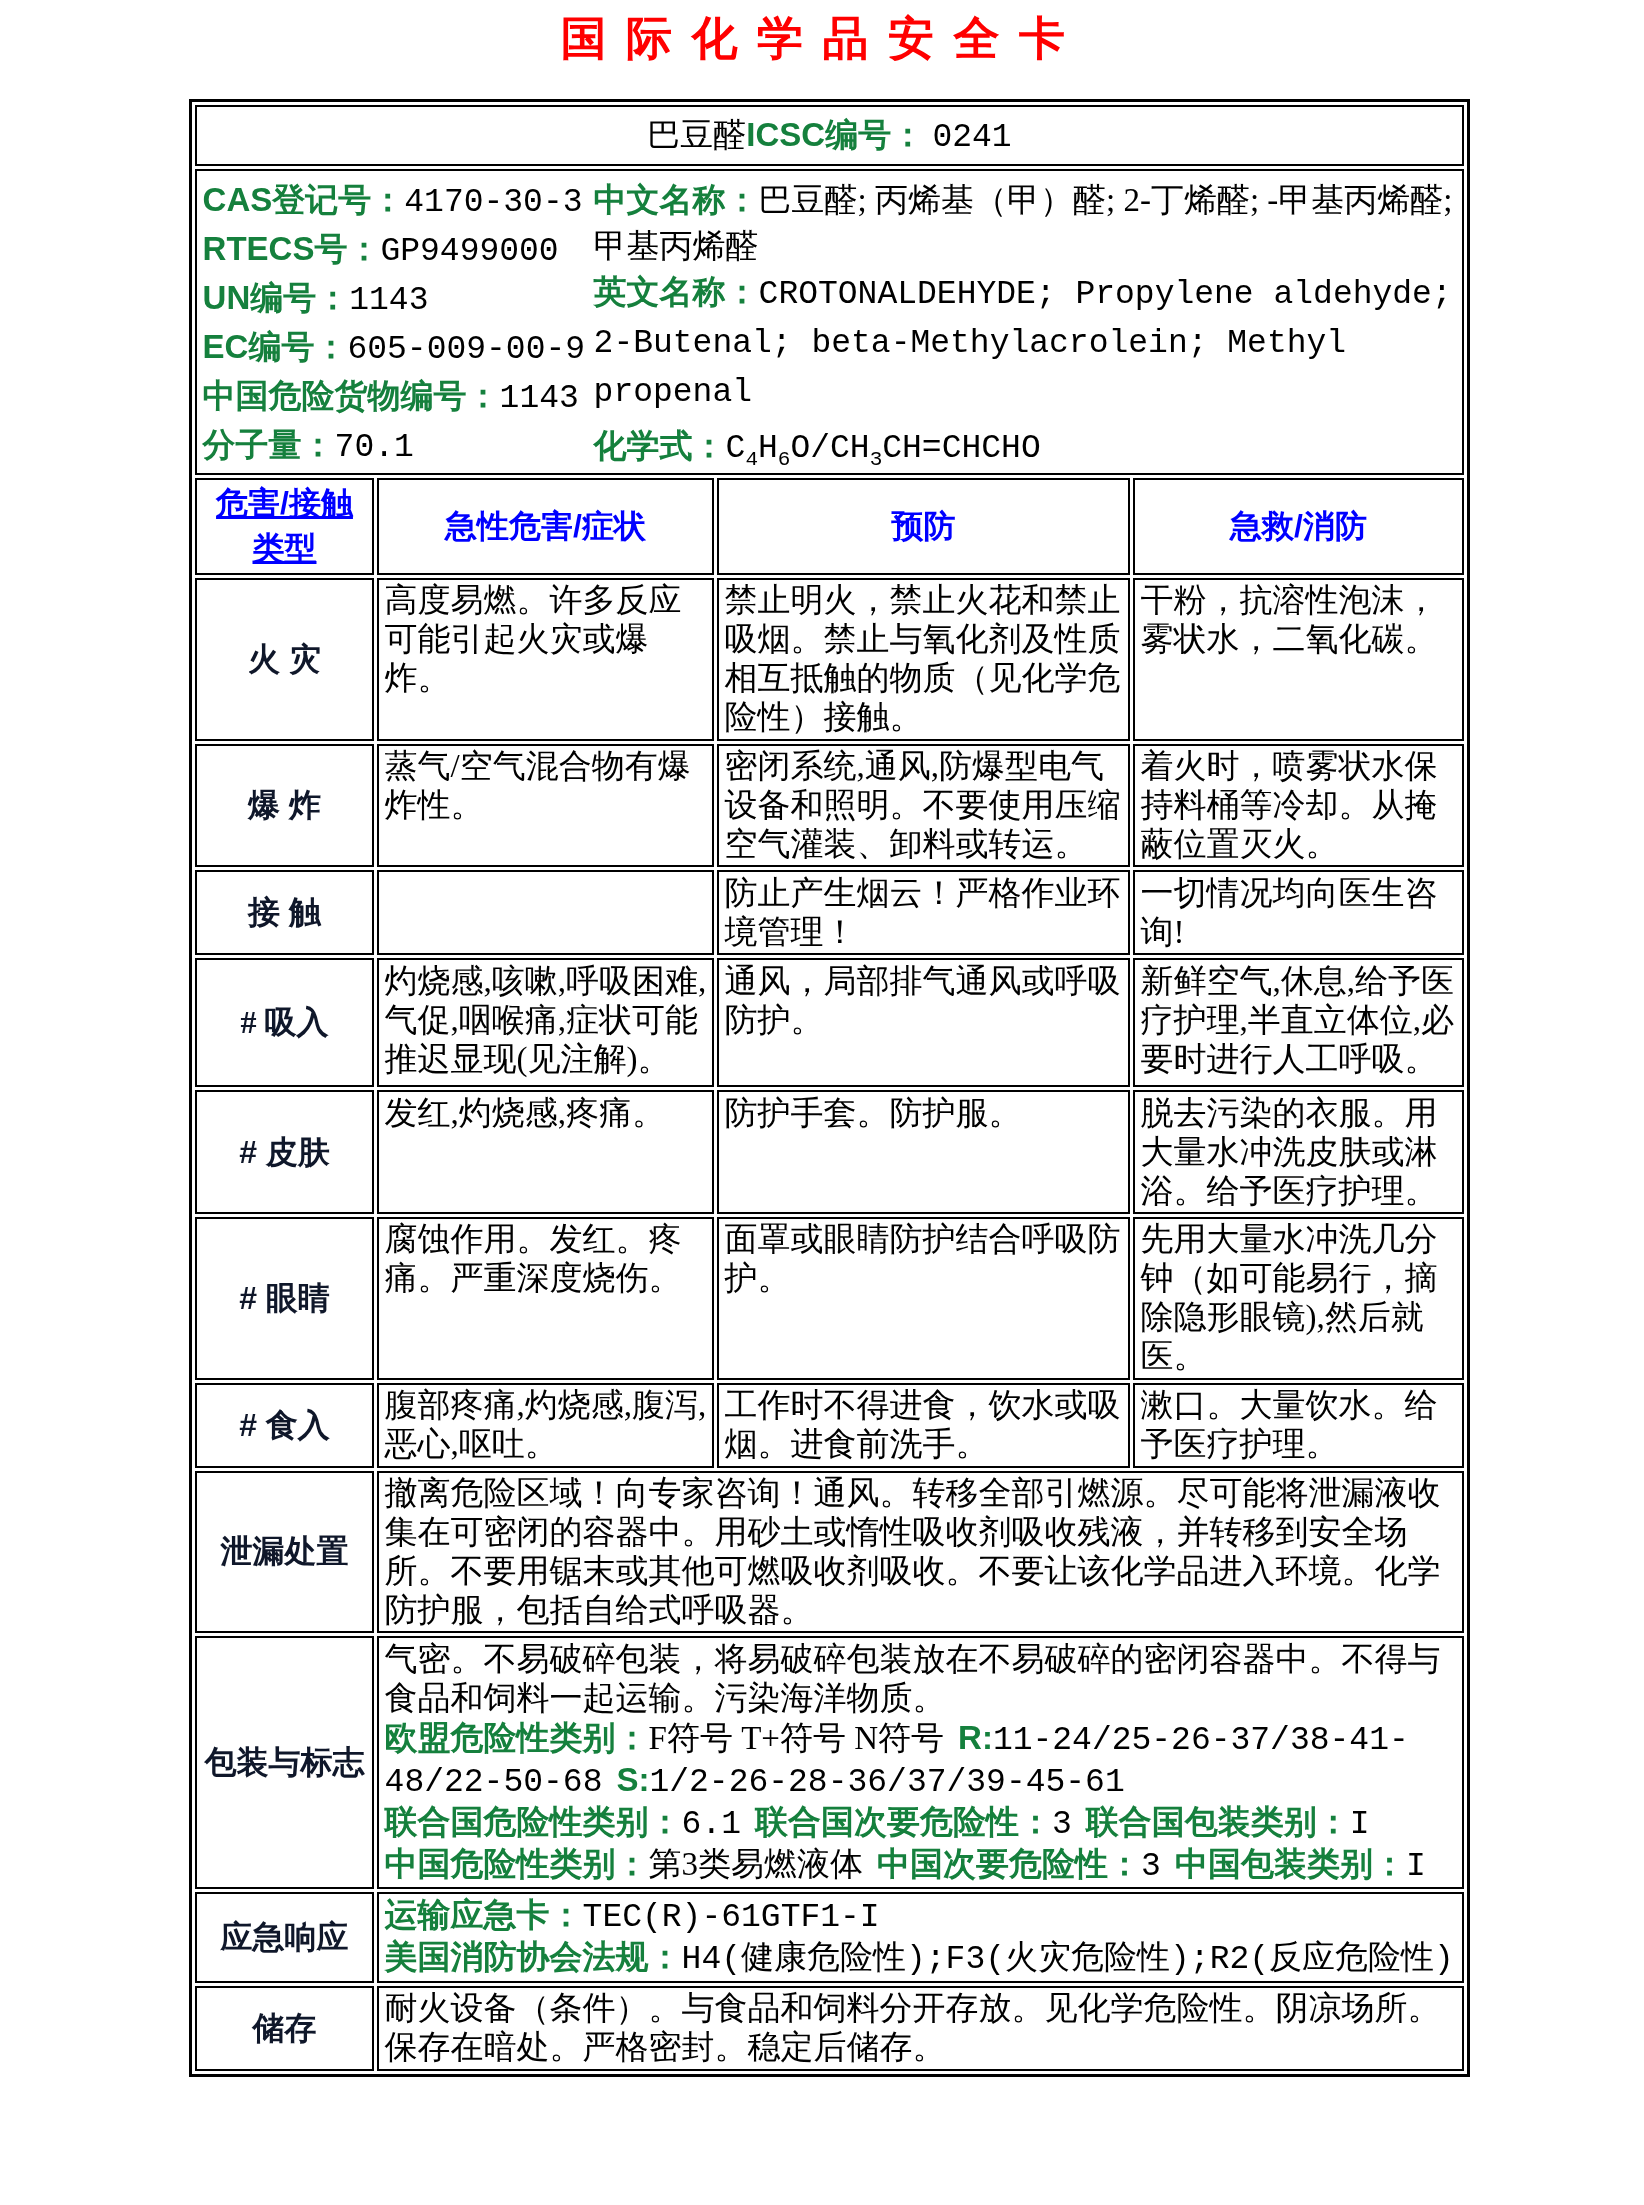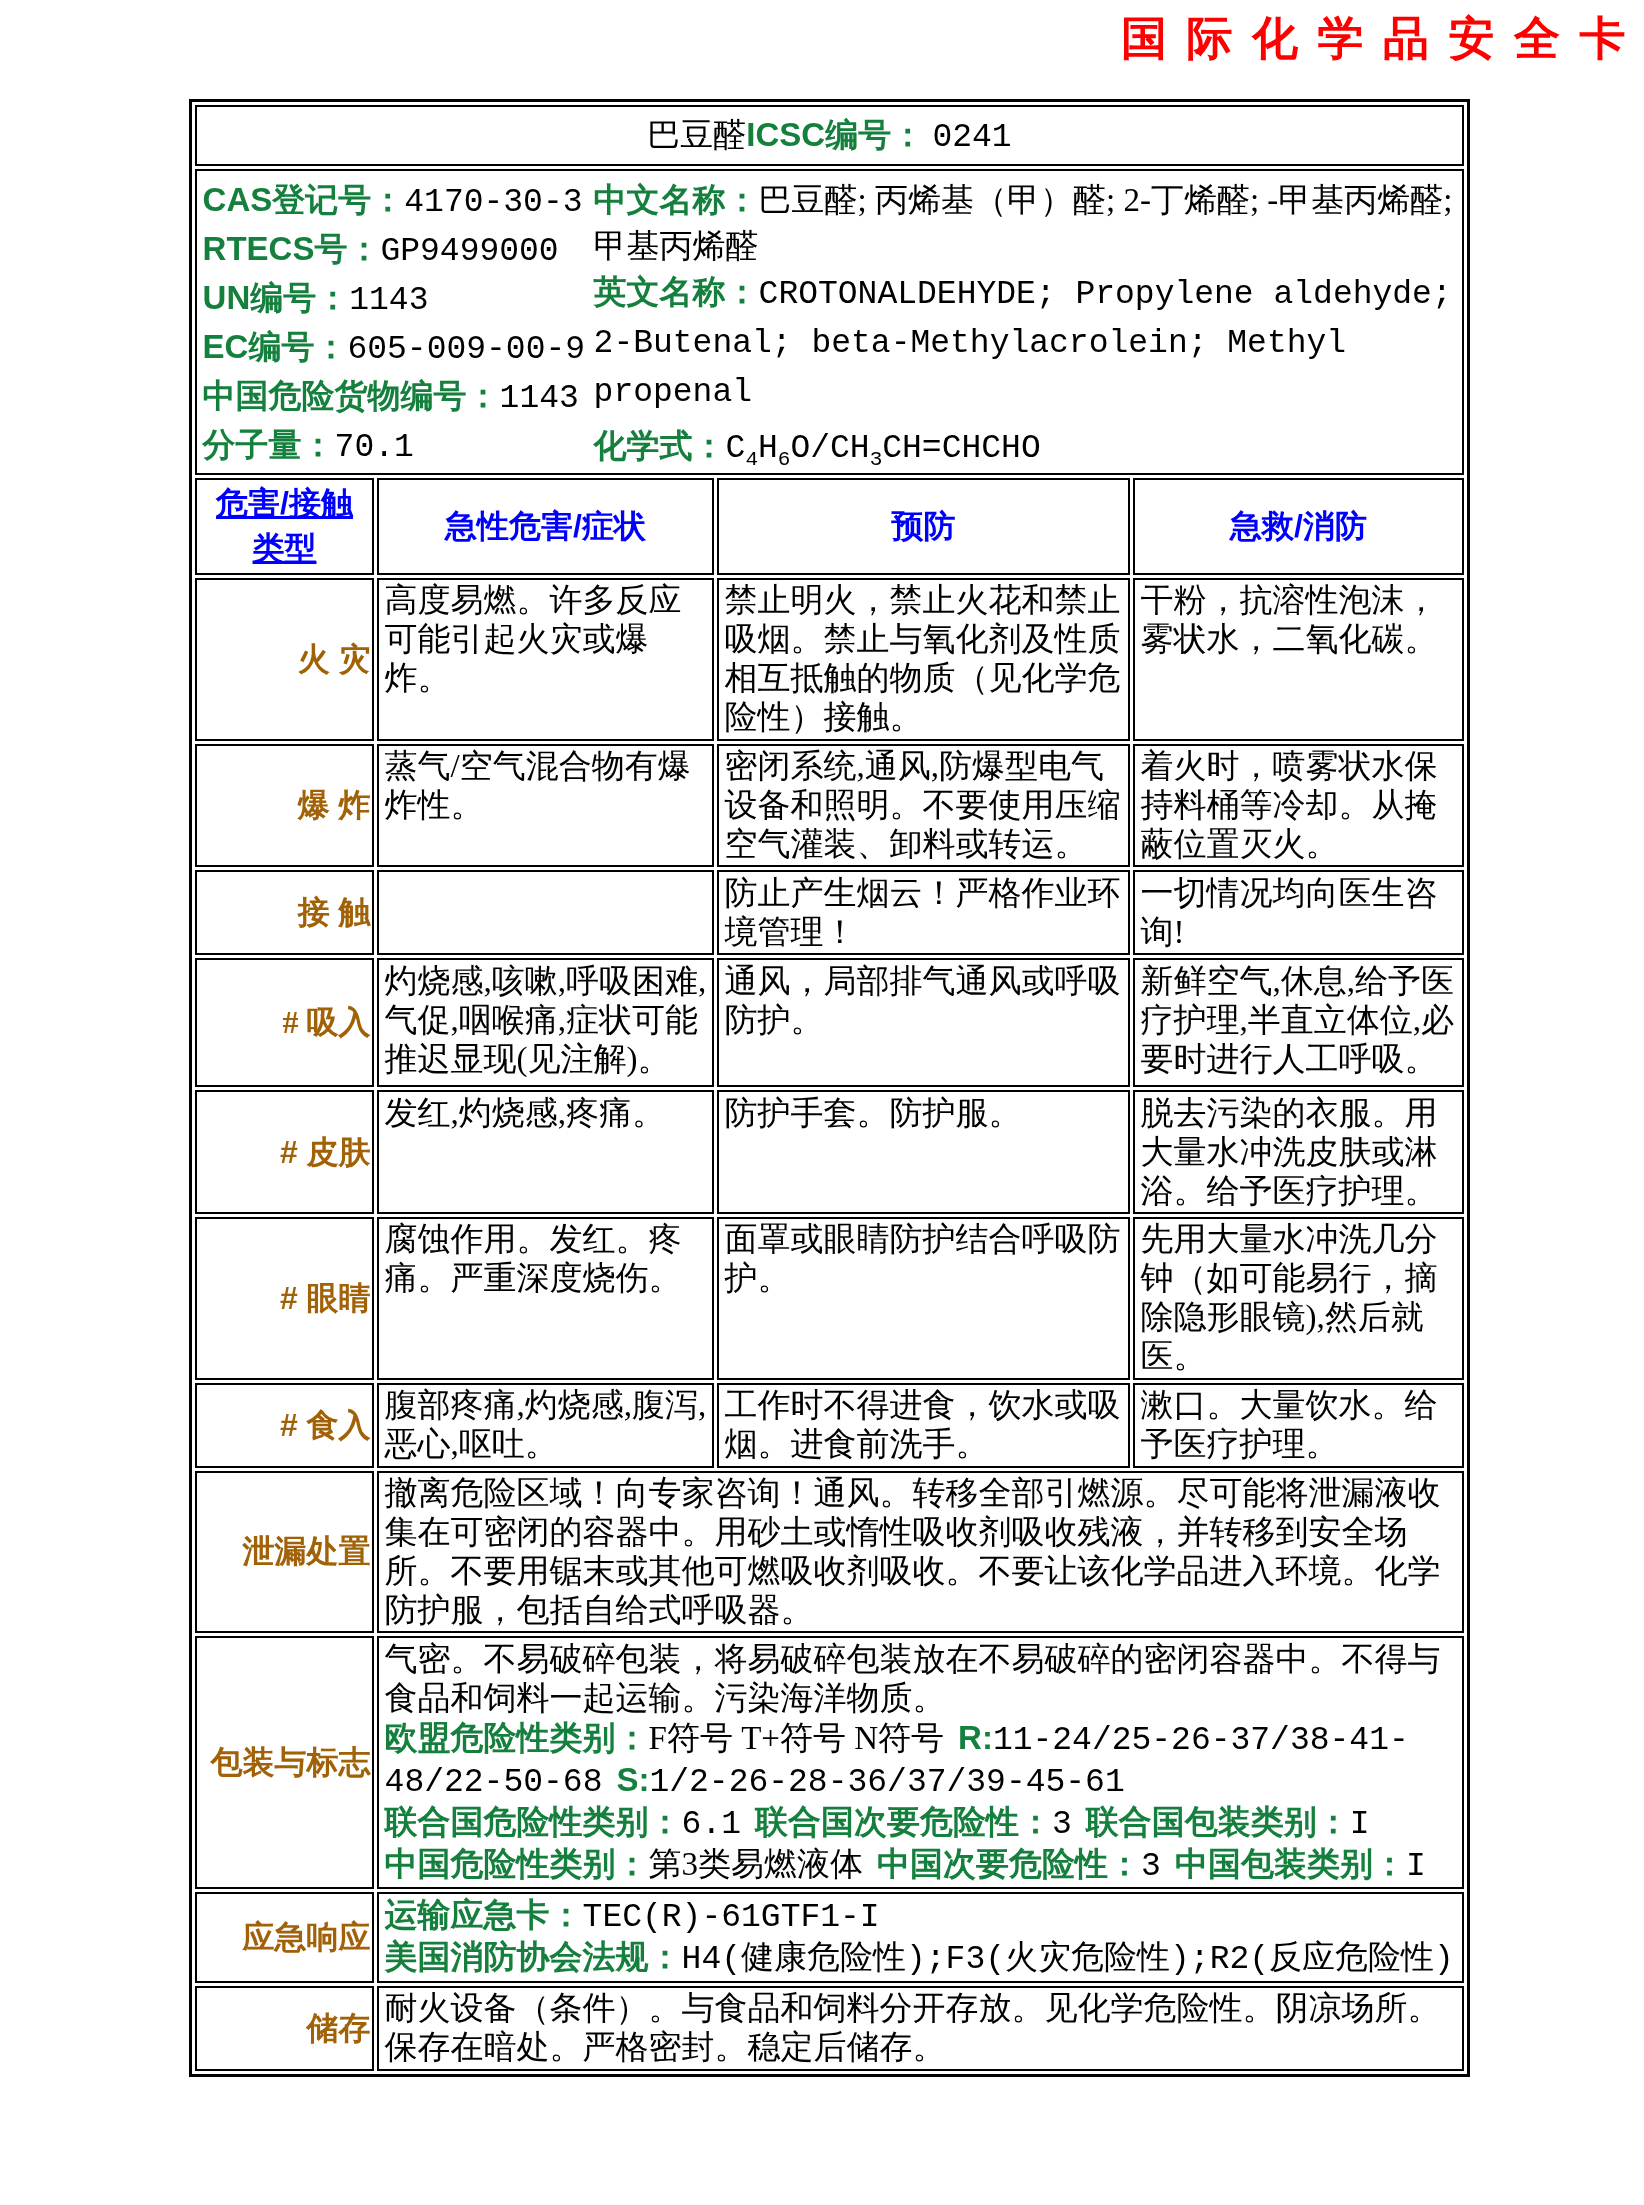--- a/index.html
+++ b/index.html
@@ -6,21 +6,21 @@
   html, body {
     margin: 0; padding: 0;
     width: 1645px; height: 2205px;
     background: #ffffff;
     font-family: "Liberation Serif", "DejaVu Serif", serif;
     color: #000000;
   }
   .page-title {
     margin: 0;
     padding-top: 12.5px;
-    text-align: right;
+    text-align: center;
     color: #ff0000;
     font-family: "Liberation Sans", "DejaVu Sans", sans-serif;
     font-weight: bold;
     font-size: 46px;
     letter-spacing: 19.5px;
     line-height: 1.1;
   }
   table.card {
     margin-left: 189px;
     margin-top: 36px;
@@ -46,24 +46,24 @@
   
   .blab {
     color: #15803d;
     font-family: "Liberation Sans", "DejaVu Sans", sans-serif;
     font-weight: bold;
   }
   .mono { font-family: "Liberation Mono", "DejaVu Sans Mono", monospace; }
   .gap  { margin-right: 14px; }
   
   td.lab-cell {
-    color: #a16207;
-    font-family: "Liberation Sans", "DejaVu Sans", sans-serif;
-    font-weight: bold;
-    text-align: right;
+    color: #0f172a;
+    font-family: "Liberation Sans", "DejaVu Sans", sans-serif;
+    font-weight: bold;
+    text-align: center;
     vertical-align: middle;
     font-size: 32px;
     line-height: 43px;
     padding: 1.4px 1.4px;
   }
   td.hdr-cell {
     color: #0000ff;
     font-family: "Liberation Sans", "DejaVu Sans", sans-serif;
     font-weight: bold;
     text-align: center;

